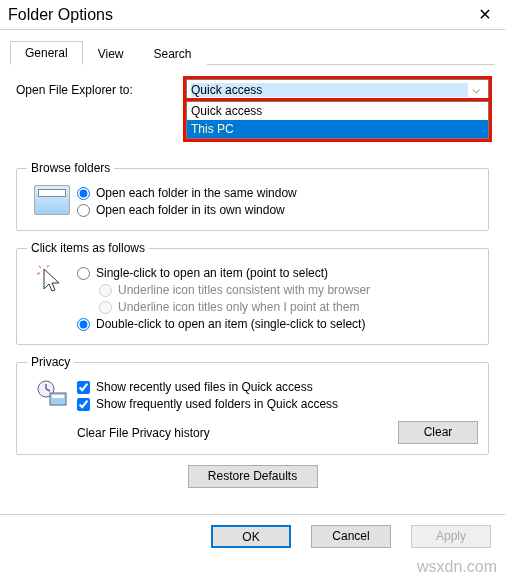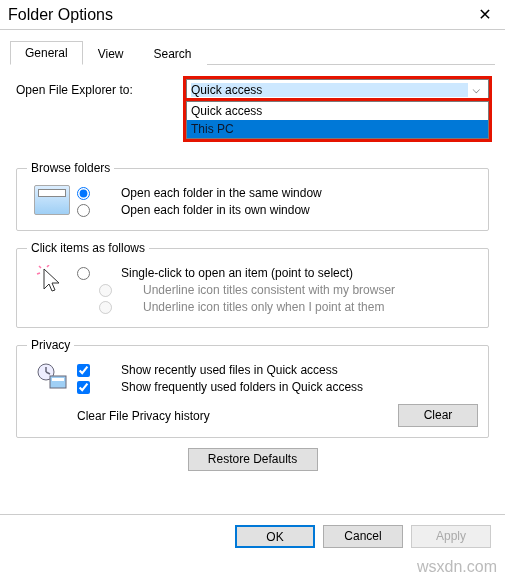--- a/index.html
+++ b/index.html
@@ -14,37 +14,37 @@
 .row { display: flex; align-items: center; margin-bottom: 8px; position: relative; }
 .label { width: 170px; }
 .combo-wrap { position: relative; flex: 1; border-radius: 10px; }
 .combo { border: 1px solid #7a7a7a; height: 22px; display: flex; align-items: center; padding: 0 4px; background: #fff; font-size: 12px; position: relative; }
 .combo .sel { flex: 1; background: #cde8ff; }
 .combo .arrow { font-size: 10px; color: #555; padding: 0 4px; }
 .red-outline { outline: 3px solid #e51400; }
 .dropdown { position: absolute; top: 22px; left: 0; right: 0; border: 1px solid #7a7a7a; background: #fff; z-index: 100; }
 .dropdown-outline { outline: 3px solid #e51400; outline-offset: 0; }
 .dd-item { padding: 2px 4px; }
-.dd-item.hover { background: #0078d7; color: #0f172a; }
+.dd-item.hover { background: #0078d7; color: #fef9c3; }
 fieldset { border: 1px solid #ccc; margin: 0 0 10px 0; padding: 8px 10px 10px 10px; border-radius: 2px; }
 legend { padding: 0 4px; color: #000; }
 .group-body { display: flex; }
 .group-icon { width: 50px; display: flex; align-items: flex-start; justify-content: center; padding-top: 2px; }
 .group-opts { flex: 1; }
-.opt { display: flex; align-items: center; margin: 3px 0; gap: 25px; }
+.opt { display: flex; align-items: center; margin: 3px 0; }
 .opt input[type=radio], .opt input[type=checkbox] { margin: 0 6px 0 0; }
 .sub { margin-left: 22px; color: #888; }
 .sub input[type=radio] { accent-color: #aaa; }
 .sub label { color: #888; }
 .clear-row { display: flex; align-items: center; margin-top: 10px; }
 .clear-row .lbl { flex: 1; margin-left: 0; }
 .btn { min-width: 80px; height: 23px; border: 1px solid #adadad; background: #e1e1e1; padding: 0 12px; text-align: center; line-height: 21px; cursor: default; }
 .btn.disabled { color: #aaa; background: #efefef; border-color: #ccc; }
 .defaults-row { display: flex; justify-content: center; margin: 6px 0 0 0; }
-.bottom-bar { border-top: 1px solid #ccc; padding: 10px 14px; display: flex; justify-content: flex-end; gap: 8px; position: absolute; bottom: 22px; left: 0; right: 0; background: #fff; }
+.bottom-bar { border-top: 1px solid #ccc; padding: 10px 14px; display: flex; justify-content: flex-end; gap: 20px; position: absolute; bottom: 22px; left: 0; right: 0; background: #fff; }
 .btn.primary { border: 2px solid #0078d7; background: #e1e1e1; }
 .watermark { position: absolute; bottom: 4px; right: 8px; color: #bbb; font-size: 16px; }
 .icon-box { width: 36px; height: 30px; border: 1px solid #aaa; background: linear-gradient(#dceeff,#9fcff5); position: relative; border-radius: 2px; }
 .icon-box::before { content: ""; position: absolute; top: 3px; left: 3px; right: 3px; height: 6px; background: #fff; border: 1px solid #888; }
 .click-icon { width: 32px; height: 32px; position: relative; }
 .click-icon svg { width: 32px; height: 32px; }
 .privacy-icon { width: 36px; height: 30px; position: relative; }
 .privacy-icon svg { width: 36px; height: 30px; }
 </style>
 </head>
@@ -115,20 +115,24 @@
           <label>Single-click to open an item (point to select)</label>
         </div>
         <div class="opt sub">
           <input type="radio" name="underline" disabled="" style="">
           <label>Underline icon titles consistent with my browser</label>
         </div>
         <div class="opt sub">
           <input type="radio" name="underline" disabled="" style="">
           <label>Underline icon titles only when I point at them</label>
         </div>
+        <div class="opt">
+          <input type="radio" name="click" checked="" style="">
+          <label>Double-click to open an item (single-click to select)</label>
+        </div>
       </div>
     </div>
   </fieldset>
 
   <fieldset>
     <legend>Privacy</legend>
     <div class="group-body">
       <div class="group-icon">
         <div class="privacy-icon">
           <svg viewBox="0 0 36 30">

